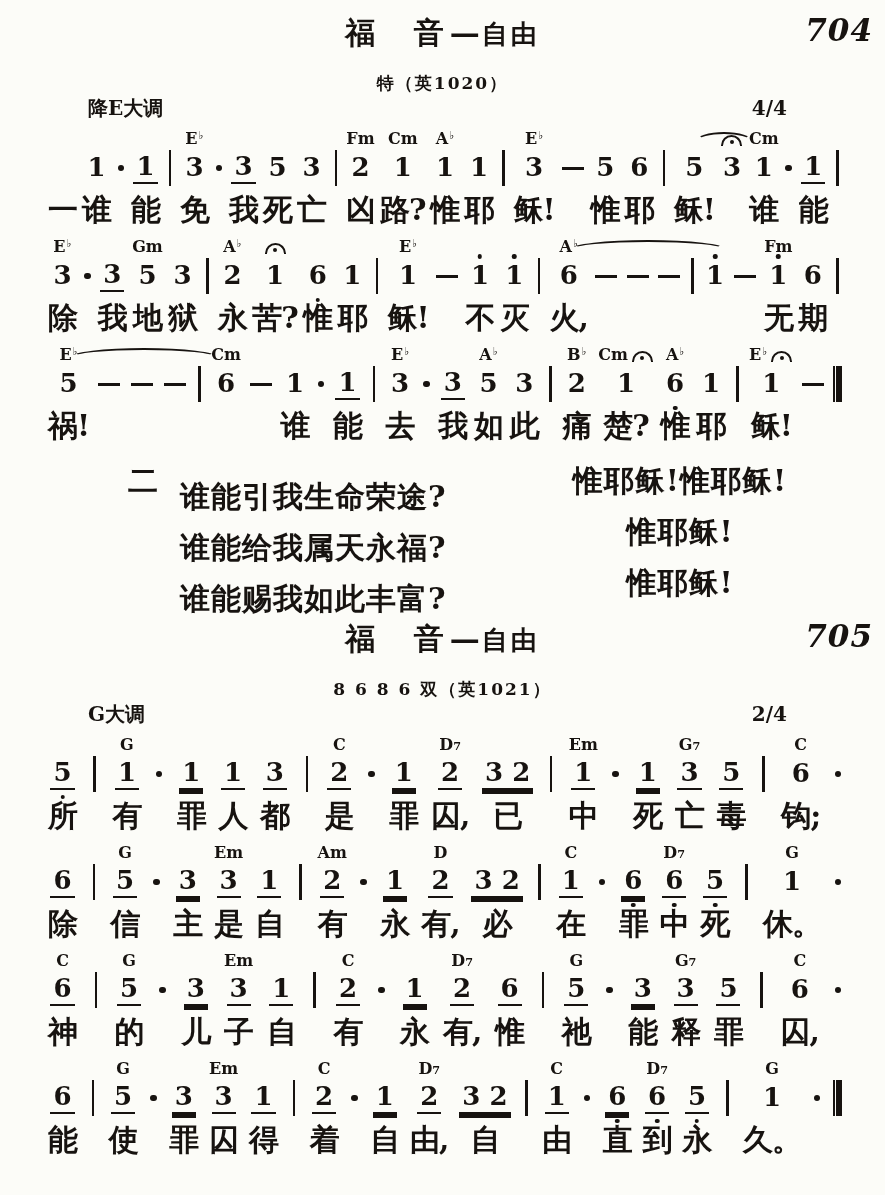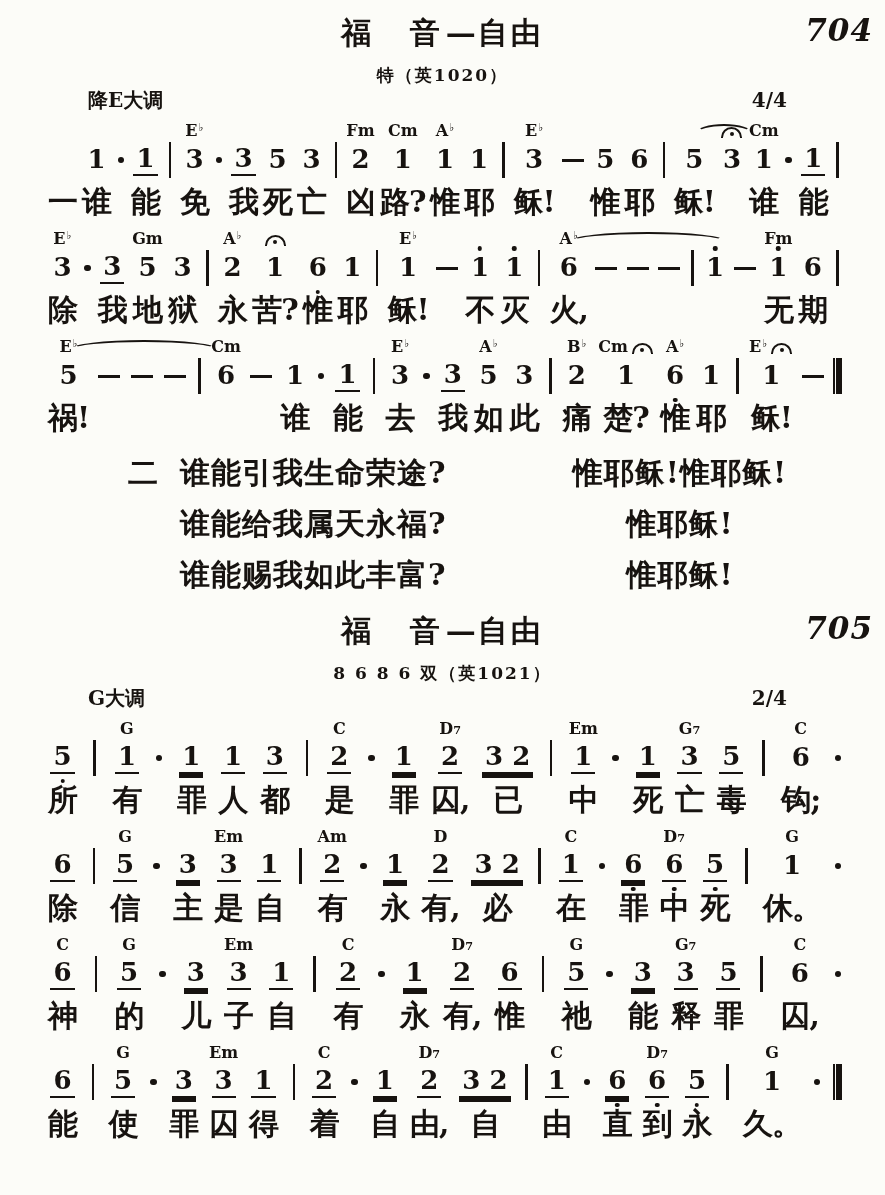--- a/index.html
+++ b/index.html
@@ -8,22 +8,22 @@
     background:#fcfcf8;color:#171310;
     font-family:"DejaVu Serif","Liberation Serif",serif;
     padding-top:12px;box-sizing:border-box;
   }
   .hymn{position:relative;}
   .hymn+.hymn{margin-top:10px;}
   .hnum{position:absolute;right:12px;top:0;font-size:31px;font-weight:700;letter-spacing:1px;font-style:italic;}
   .titlewrap{text-align:center;line-height:42px;white-space:nowrap;}
   .tmain{font-size:30px;font-weight:700;letter-spacing:14px;}
   .tjoin{font-size:30px;font-weight:700;margin:0 2px 0 -8px;}
-  .tsuffix{font-size:30px;font-weight:700;letter-spacing:3px;}
-  .meta{text-align:center;font-size:17px;font-weight:600;height:24px;line-height:24px;margin-top:4px;letter-spacing:2px;}
+  .tsuffix{font-size:26px;font-weight:700;letter-spacing:3px;}
+  .meta{text-align:center;font-size:17px;font-weight:600;height:24px;line-height:24px;margin-top:12px;letter-spacing:2px;}
   .keyrow{display:flex;justify-content:space-between;padding:0 98px 0 88px;height:26px;line-height:26px;font-size:20px;font-weight:600;}
   
   .mline{display:flex;justify-content:space-between;align-items:flex-start;margin:2px 42px 0 48px;}
   .cell{display:flex;flex-direction:column;align-items:center;position:relative;min-width:10px;}
   .top{height:24px;display:flex;align-items:flex-end;gap:3px;white-space:nowrap;font-size:16px;font-weight:700;line-height:1;}
   .chord{letter-spacing:0;}
   .flat{font-size:68%;vertical-align:0.5em;margin-left:1px;}
   .c7{font-size:70%;}
   .fer{position:relative;width:17px;height:9px;border:2.2px solid #171310;border-bottom:none;border-radius:17px 17px 0 0;margin:0 1px 1px;}
   .fer::after{content:"";position:absolute;left:50%;top:3px;transform:translateX(-50%);width:4px;height:4px;border-radius:50%;background:#171310;}
@@ -37,21 +37,21 @@
   .od.below{bottom:-11px;}
   .barline{width:2.5px;height:36px;background:#171310;}
   .endbar{width:9px;height:36px;border-left:2.5px solid #171310;border-right:6px solid #171310;box-sizing:border-box;}
   .dashline{width:22px;height:3px;background:#171310;margin:0 2px;}
   .rdot{width:6.5px;height:6.5px;border-radius:50%;background:#171310;margin:0 1px;}
   .lyric{height:40px;line-height:42px;font-size:30px;font-weight:600;white-space:nowrap;letter-spacing:-1px;}
   
   .verse2{margin:10px 0 0 128px;width:660px;font-size:30px;font-weight:600;}
   .vrow{display:flex;height:51px;line-height:51px;white-space:nowrap;}
   .vmark{width:52px;}
-  .vleft{width:392px;letter-spacing:1px;}
+  .vleft{width:392px;letter-spacing:1px;margin-top:16px;}
   .vleft.vcenter{text-align:center;}
   .vright{flex:1;text-align:center;letter-spacing:1px;}
 </style>
 </head>
 <body>
 
 <div class="page">
 
   <section class="hymn">
     <header>

